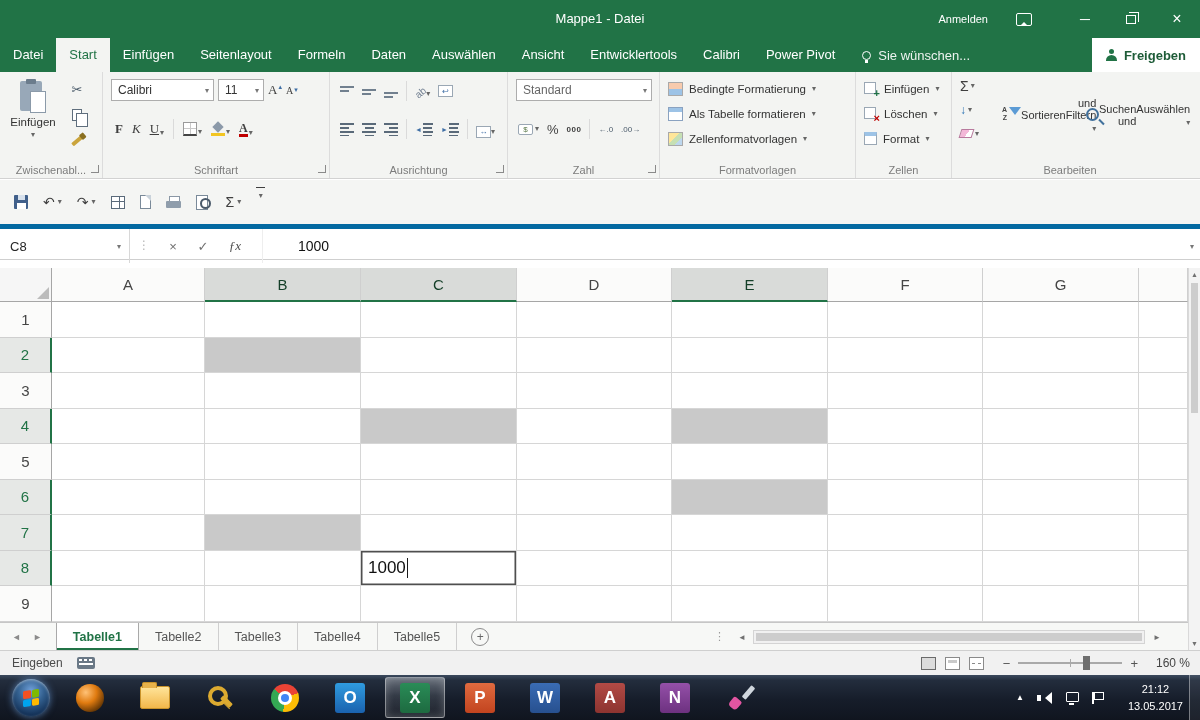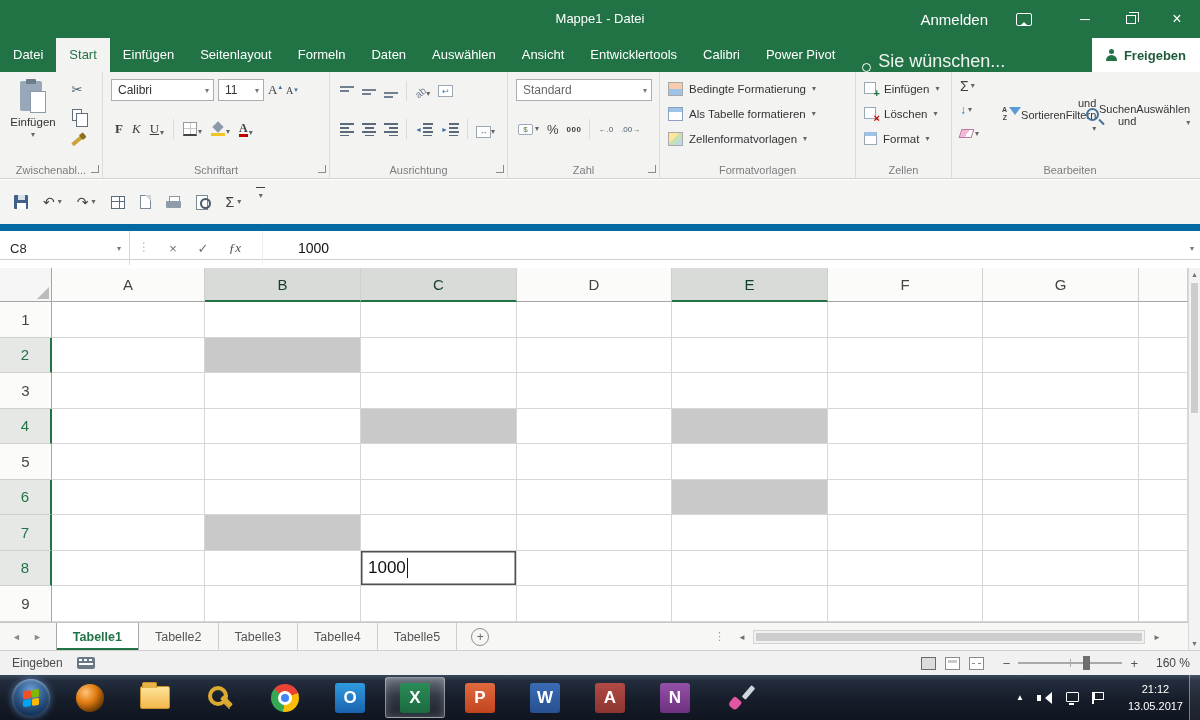--- a/index.html
+++ b/index.html
@@ -3,33 +3,33 @@
 <meta charset="utf-8">
 <style>
 *{margin:0;padding:0;box-sizing:border-box}
 html,body{width:1200px;height:720px}
 body{position:relative;overflow:hidden;background:#fff;font-family:"Liberation Sans","DejaVu Sans",sans-serif;color:#262626}
 
 
 .titlebar{position:absolute;left:0;top:0;width:1200px;height:38px;background:#217346;color:#fff}
 .tb-title{position:absolute;left:0;right:0;top:0;height:38px;line-height:38px;text-align:center;font-size:13px}
 .tb-right{position:absolute;right:0;top:0;height:38px;display:flex;align-items:center}
-.tb-signin{font-size:15px;margin-right:28px}
+.tb-signin{font-size:11px;margin-right:28px}
 .tb-ribopt{width:16px;height:13px;border:1px solid #fff;border-radius:2px;position:relative;margin-right:30px}
 .tb-ribopt::after{content:"";position:absolute;left:3px;top:4px;border:4px solid transparent;border-bottom:4px solid #fff}
 .tb-win{width:46px;height:38px;display:flex;align-items:center;justify-content:center;font-size:14px}
 .res-ic{width:10px;height:9px;border:1px solid #fff;position:relative}
 .res-ic::before{content:"";position:absolute;left:2px;top:-4px;width:9px;height:9px;border:1px solid #fff;border-left:none;border-bottom:none}
 
 
 .tabrow{position:absolute;left:0;top:38px;width:1200px;height:34px;background:#217346;display:flex;align-items:stretch;color:#fff}
 .tablist{display:flex}
 .rtab{padding:0 13px;line-height:34px;font-size:13px;white-space:nowrap}
 .rtab.active{background:#f3f4f2;color:#217346}
-.tellme{margin-left:14px;display:flex;align-items:flex-end;gap:7px;color:rgba(255,255,255,.92);font-size:18px;white-space:nowrap}
+.tellme{margin-left:14px;display:flex;align-items:center;gap:7px;color:rgba(255,255,255,.92);font-size:13px;white-space:nowrap}
 .bulb{width:9px;height:9px;border:1px solid #fff;border-radius:50%;position:relative}
 .bulb::after{content:"";position:absolute;left:2px;bottom:-4px;width:3px;height:3px;background:#fff}
 .share{margin-left:auto;background:#fff;color:#1e5c38;display:flex;align-items:center;gap:7px;padding:0 14px;font-size:13px;font-weight:bold}
 .person{width:11px;height:12px;position:relative}
 .person::before{content:"";position:absolute;left:3px;top:0;width:5px;height:5px;border-radius:50%;background:#217346}
 .person::after{content:"";position:absolute;left:0;bottom:0;width:11px;height:6px;border-radius:6px 6px 0 0;background:#217346}
 
 
 .ribbon{position:absolute;left:0;top:72px;width:1200px;height:107px;background:#f3f4f2;border-bottom:1px solid #d2d2d2}
 .rg{position:absolute;top:0;height:106px;border-right:1px solid #dcdcdc}
@@ -116,21 +116,21 @@
 .q-new::after{content:"";position:absolute;right:-1px;top:-1px;border:3px solid transparent;border-top:3px solid #c9d2da;border-right:3px solid #c9d2da}
 .q-print{width:15px;height:12px;position:relative}
 .q-print::before{content:"";position:absolute;left:3px;top:0;width:9px;height:5px;background:#fff;border:1px solid #8a97a5}
 .q-print::after{content:"";position:absolute;left:0;bottom:0;width:15px;height:7px;background:#8f9dab;border-radius:1px}
 .q-prev{width:15px;height:14px;position:relative}
 .q-prev::before{content:"";position:absolute;left:0;top:0;width:10px;height:13px;background:#fff;border:1px solid #7a8a99}
 .q-prev::after{content:"";position:absolute;right:0;bottom:0;width:7px;height:7px;border:2px solid #4a5a6a;border-radius:50%}
 .q-cust{display:flex;flex-direction:column;align-items:center;line-height:1}
 .q-cust .bar{width:9px;height:0;border-top:1.5px solid #3f3f3f;margin-bottom:1px}
 
-.fbar{position:absolute;left:0;top:224px;width:1200px;height:36px;background:#fff;border-top:7px solid #0369a1;border-bottom:1px solid #cfcfcf}
+.fbar{position:absolute;left:0;top:224px;width:1200px;height:36px;background:#fff;border-top:5px solid #0369a1;border-bottom:1px solid #cfcfcf}
 .namebox{position:absolute;left:0;top:0;width:130px;height:34px;display:flex;align-items:center;border-right:1px solid #d8d8d8;font-size:13px}
 .namebox .ref{padding-left:10px}
 .nb-dd{margin-left:auto;margin-right:8px;font-size:8px;color:#777}
 .fb-dots{position:absolute;left:138px;top:9px;color:#b9b9b9;font-size:12px}
 .fb-btn{position:absolute;top:0;width:26px;height:34px;display:flex;align-items:center;justify-content:center;color:#6f6f6f;font-size:13px}
 .fb-fx{font-family:"Liberation Serif",serif;font-style:italic;color:#4f4f4f}
 .fb-content{position:absolute;left:262px;top:0;right:26px;height:34px;display:flex;align-items:center;padding-left:35px;font-size:14px;color:#111;border-left:1px solid #eee}
 .fb-exp{position:absolute;right:6px;top:13px;font-size:8px;color:#777}
 
 .grid{position:absolute;left:0;top:268px;width:1188px;height:354px;background:#fff;overflow:hidden}

